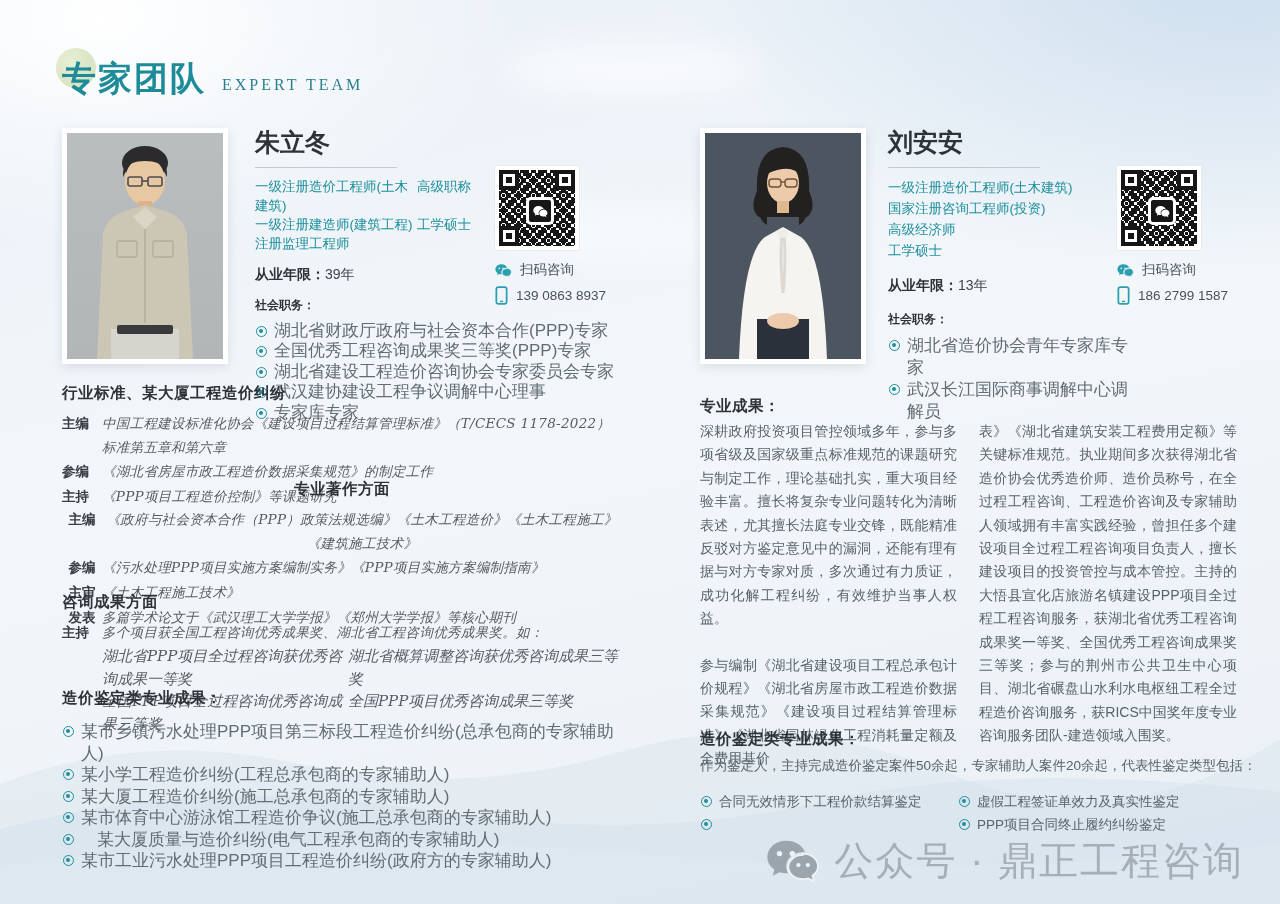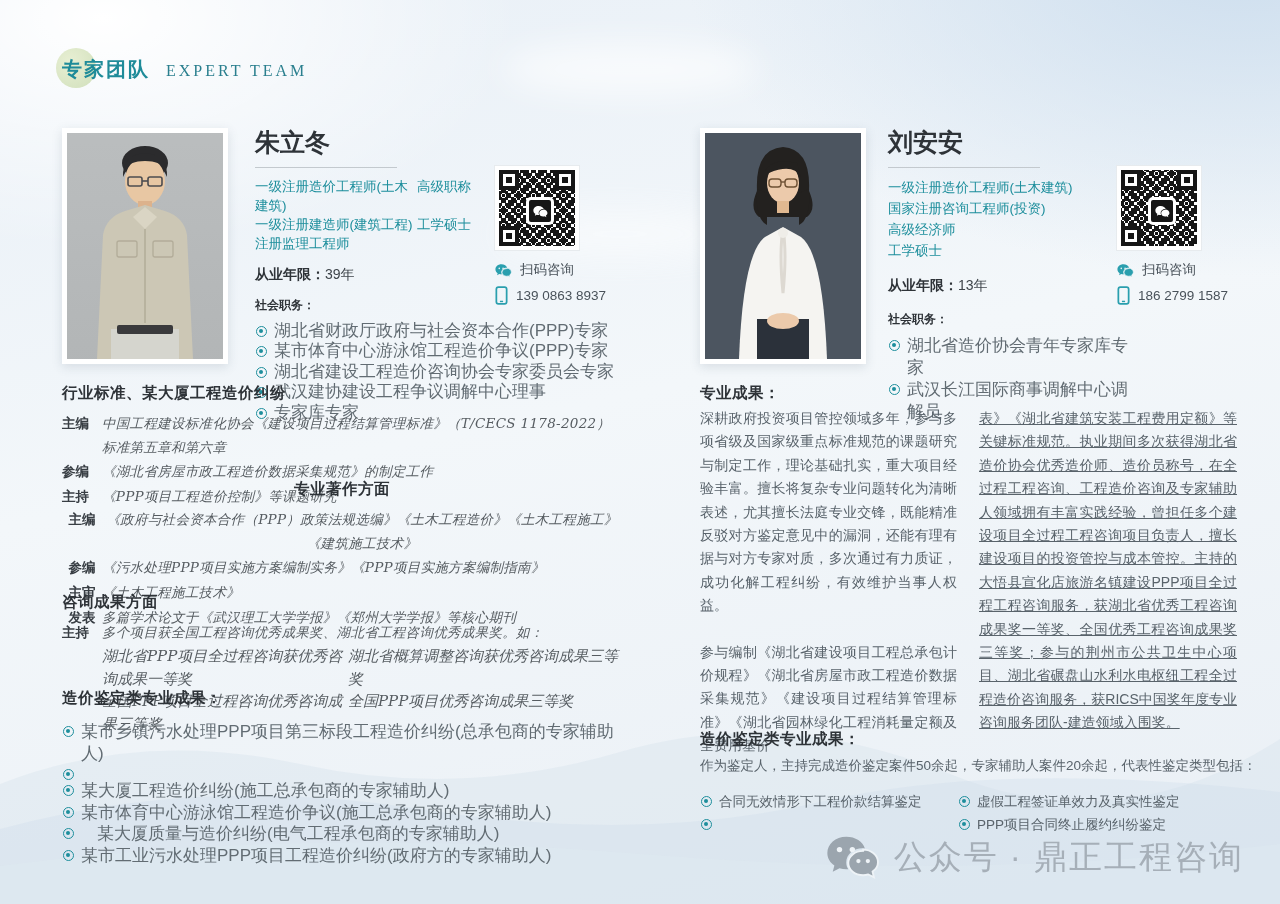--- a/index.html
+++ b/index.html
@@ -11,21 +11,21 @@
       linear-gradient(168deg,#e9f0f7 0%,#f3f7fa 45%,#e9eff5 100%);}
   .cloud{position:absolute;border-radius:50%;background:rgba(255,255,255,.6);filter:blur(16px);z-index:0;}
   .cloud.c1{left:500px;top:42px;width:260px;height:54px;}
   .cloud.c2{left:500px;top:210px;width:240px;height:48px;opacity:.8;}
   .mountains{position:absolute;left:0;bottom:0;width:1280px;height:270px;z-index:0;pointer-events:none;}
 
   
   .brand{position:absolute;left:62px;top:56px;display:flex;align-items:baseline;z-index:1;}
   .brand-circle{position:absolute;left:-6px;top:-8px;width:40px;height:40px;border-radius:50%;
     background:radial-gradient(circle at 35% 35%, #e6eecf, #ccdcb4);opacity:.9;}
-  .brand-cn{position:relative;font-size:20px;font-weight:bold;color:#1e8b99;letter-spacing:2px;text-align:center;}
+  .brand-cn{position:relative;font-size:34px;font-weight:bold;color:#1e8b99;letter-spacing:2px;text-align:center;}
   .brand-en{position:relative;margin-left:16px;font-family:"Liberation Serif",serif;font-size:16px;
     color:#2a7f8e;letter-spacing:3px;}
 
   .half{position:absolute;top:0;width:560px;z-index:1;}
   .half-left{left:62px;}
   .half-right{left:700px;}
 
   
   .photo-frame{position:absolute;top:128px;left:0;width:166px;height:236px;background:#fff;
     padding:5px;box-sizing:border-box;box-shadow:0 3px 10px rgba(60,80,100,.15);}
@@ -74,31 +74,31 @@
   .sec-title{font-size:15.5px;font-weight:bold;color:#2e3338;letter-spacing:.5px;margin-bottom:7px;}
   .krow{display:flex;align-items:baseline;line-height:24px;font-size:13.5px;}
   .klabel{flex:none;font-weight:bold;color:#383e44;width:40px;}
   .ktext{font-family:"DejaVu Serif",serif;font-style:italic;color:#565c61;letter-spacing:.3px;}
   .awards{margin-left:40px;display:grid;grid-template-columns:246px auto;line-height:22.5px;
     font-family:"DejaVu Serif",serif;font-style:italic;font-size:15px;color:#565c61;}
 
   
   .acol{position:absolute;top:24px;text-align:justify;font-size:14px;line-height:23.4px;color:#59636b;}
   .acol1{left:0;width:257px;}
-  .acol2{left:279px;width:258px;text-decoration:underline;}
+  .acol2{left:279px;width:258px;}
   .acol p{margin:0;}
   .acol p + p{margin-top:23px;}
   .lead{font-size:13.5px;color:#59636b;margin-top:3px;}
   .bgrid{display:grid;grid-template-columns:258px auto;margin-top:15px;}
   .bgrid .li{font-size:13.5px;line-height:23px;color:#59636b;}
 
   
   .watermark{position:absolute;right:36px;top:834px;display:flex;align-items:center;gap:14px;z-index:2;color:#a6afb8;}
   .wm-icon{color:#9ba5ae;display:inline-flex;}
-  .wm-text{font-size:33px;letter-spacing:2px;color:#a6afb8;}
+  .wm-text{font-size:39px;letter-spacing:2px;color:#a6afb8;}
 </style>
 </head>
 <body>
 
 <div class="page">
 
   <div class="cloud c1"></div>
   <div class="cloud c2"></div>
   <svg class="mountains" viewBox="0 0 1280 270" preserveAspectRatio="none">
     <path d="M0 150 Q140 95 300 130 T620 118 T950 140 T1280 105 L1280 270 L0 270 Z" fill="#c4d6e5" opacity="0.22"></path>
@@ -163,21 +163,21 @@
         <span class="b-label">从业年限：</span><span class="val">39年</span>
       </div>
       <div class="social-label b-label">社会职务：</div>
       <div class="ul">
         <div class="li">
             <span class="bullet"></span>
             <span>湖北省财政厅政府与社会资本合作(PPP)专家</span>
           </div>
         <div class="li">
             <span class="bullet"></span>
-            <span>某市体育中心游泳馆工程造价争议(PPP)专家</span>
+            <span>全国优秀工程咨询成果奖三等奖(PPP)专家</span>
           </div>
         <div class="li">
             <span class="bullet"></span>
             <span>湖北省建设工程造价咨询协会专家委员会专家</span>
           </div>
         <div class="li">
             <span class="bullet"></span>
             <span>武汉建协建设工程争议调解中心理事</span>
           </div>
         <div class="li">
@@ -273,20 +273,21 @@
     </div>
 
     <div class="sec" style="top:688px;">
       <div class="sec-title" style="margin-bottom:12px;">造价鉴定类专业成果：</div>
       <div class="li" style="line-height:21.5px;">
           <span class="bullet"></span>
           <span>某市乡镇污水处理PPP项目第三标段工程造价纠纷(总承包商的专家辅助人)</span>
         </div>
       <div class="li" style="line-height:21.5px;">
           <span class="bullet"></span>
+          <span>某小学工程造价纠纷(工程总承包商的专家辅助人)</span>
         </div>
       <div class="li" style="line-height:21.5px;">
           <span class="bullet"></span>
           <span>某大厦工程造价纠纷(施工总承包商的专家辅助人)</span>
         </div>
       <div class="li" style="line-height:21.5px;">
           <span class="bullet"></span>
           <span>某市体育中心游泳馆工程造价争议(施工总承包商的专家辅助人)</span>
         </div>
       <div class="li" style="line-height:21.5px;gap:16px;">
@@ -377,21 +378,21 @@
         <span class="ico-teal">
           <svg width="13" height="19" viewBox="0 0 16 24">
               <rect x="1.5" y="1.5" width="13" height="21" rx="2.6" fill="none" stroke="currentColor" stroke-width="2.2"></rect>
               <line x1="6" y1="19.5" x2="10" y2="19.5" stroke="currentColor" stroke-width="1.8"></line>
             </svg>
         </span>
         <span>186 2799 1587</span>
       </div>
     </div>
 
-    <div class="sec" style="top:383px;height:330px;">
+    <div class="sec" style="top:396px;height:330px;">
       <div class="sec-title">专业成果：</div>
       <div class="acol acol1">
         <p>深耕政府投资项目管控领域多年，参与多项省级及国家级重点标准规范的课题研究与制定工作，理论基础扎实，重大项目经验丰富。擅长将复杂专业问题转化为清晰表述，尤其擅长法庭专业交锋，既能精准反驳对方鉴定意见中的漏洞，还能有理有据与对方专家对质，多次通过有力质证，成功化解工程纠纷，有效维护当事人权益。</p>
         <p>参与编制《湖北省建设项目工程总承包计价规程》《湖北省房屋市政工程造价数据采集规范》《建设项目过程结算管理标准》《湖北省园林绿化工程消耗量定额及全费用基价</p>
       </div>
       <div class="acol acol2">
         <p>表》《湖北省建筑安装工程费用定额》等关键标准规范。执业期间多次获得湖北省造价协会优秀造价师、造价员称号，在全过程工程咨询、工程造价咨询及专家辅助人领域拥有丰富实践经验，曾担任多个建设项目全过程工程咨询项目负责人，擅长建设项目的投资管控与成本管控。主持的大悟县宣化店旅游名镇建设PPP项目全过程工程咨询服务，获湖北省优秀工程咨询成果奖一等奖、全国优秀工程咨询成果奖三等奖；参与的荆州市公共卫生中心项目、湖北省碾盘山水利水电枢纽工程全过程造价咨询服务，获RICS中国奖年度专业咨询服务团队-建造领域入围奖。</p>
       </div>
     </div>
 

